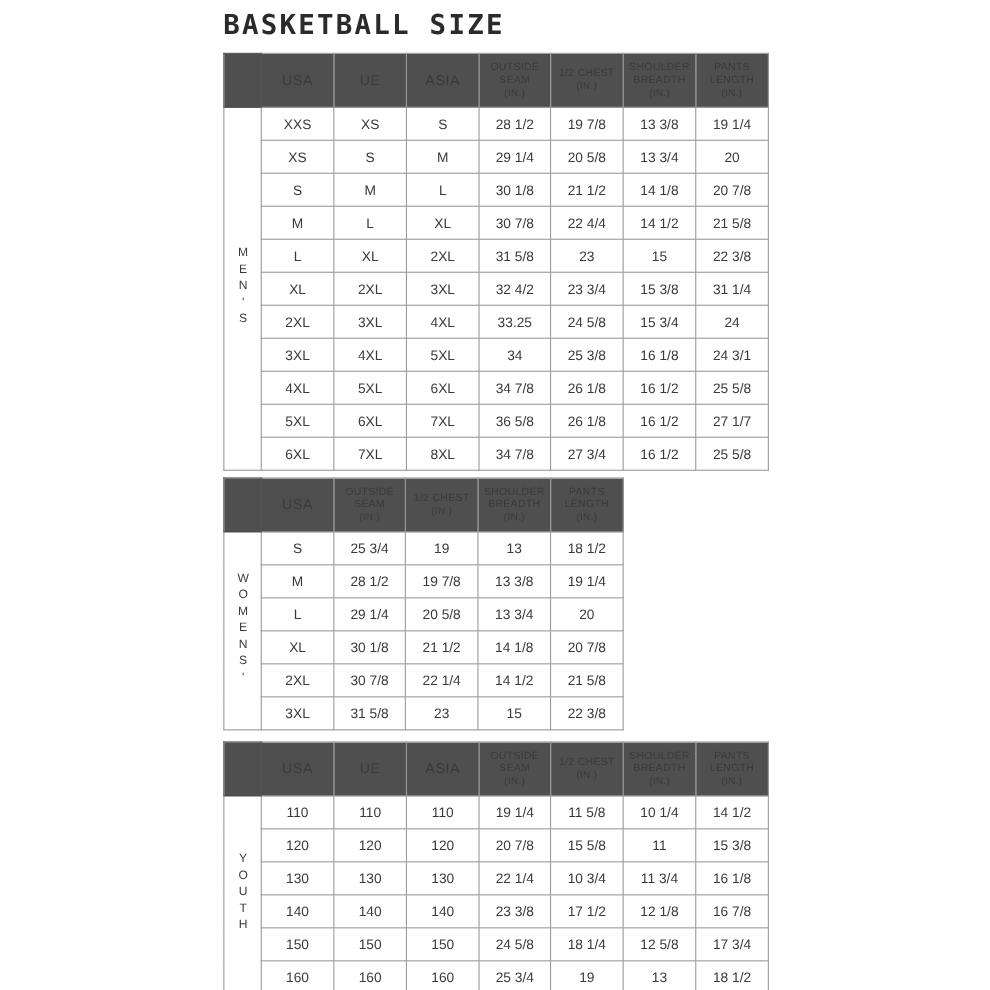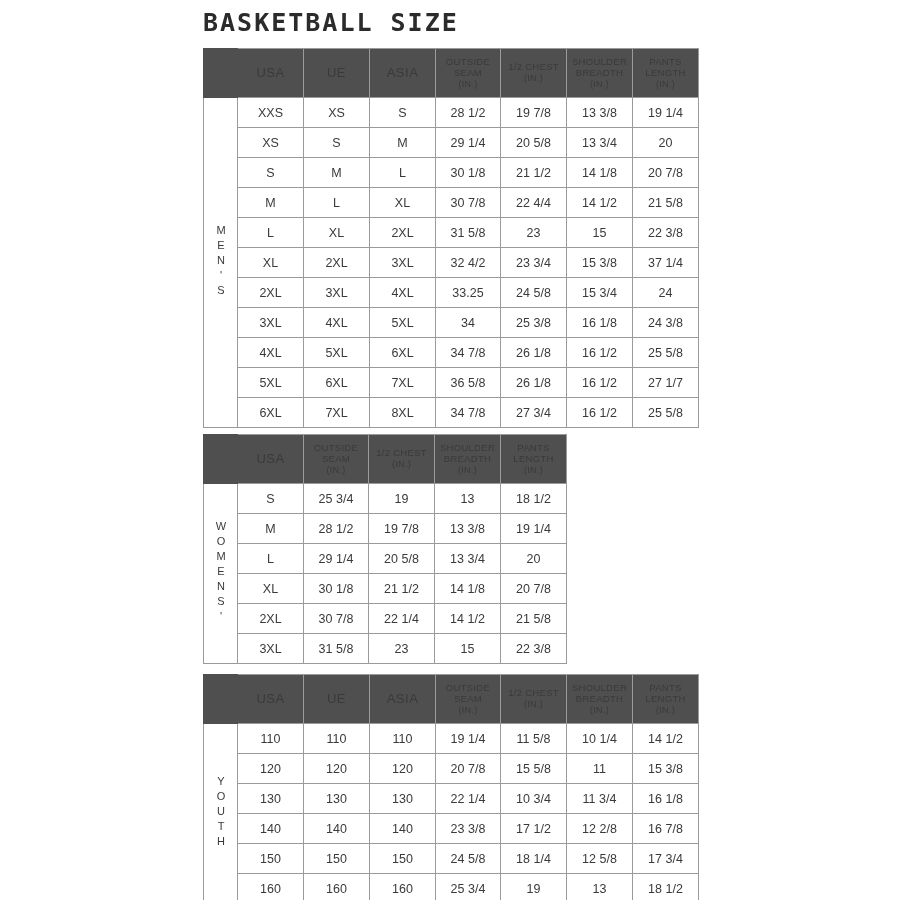--- a/index.html
+++ b/index.html
@@ -235,39 +235,39 @@
           <td>15</td>
           <td>22 3/8</td>
         </tr>
         <tr>
           <td>XL</td>
           <td>2XL</td>
           <td>3XL</td>
           <td>32 4/2</td>
           <td>23 3/4</td>
           <td>15 3/8</td>
-          <td>37 1/4</td>
+          <td>31 1/4</td>
         </tr>
         <tr>
           <td>2XL</td>
           <td>3XL</td>
           <td>4XL</td>
           <td>33.25</td>
           <td>24 5/8</td>
           <td>15 3/4</td>
           <td>24</td>
         </tr>
         <tr>
           <td>3XL</td>
           <td>4XL</td>
           <td>5XL</td>
           <td>34</td>
           <td>25 3/8</td>
           <td>16 1/8</td>
-          <td>24 3/8</td>
+          <td>24 3/1</td>
         </tr>
         <tr>
           <td>4XL</td>
           <td>5XL</td>
           <td>6XL</td>
           <td>34 7/8</td>
           <td>26 1/8</td>
           <td>16 1/2</td>
           <td>25 5/8</td>
         </tr>
@@ -449,21 +449,21 @@
           <td>10 3/4</td>
           <td>11 3/4</td>
           <td>16 1/8</td>
         </tr>
         <tr>
           <td>140</td>
           <td>140</td>
           <td>140</td>
           <td>23 3/8</td>
           <td>17 1/2</td>
-          <td>12 2/8</td>
+          <td>12 1/8</td>
           <td>16 7/8</td>
         </tr>
         <tr>
           <td>150</td>
           <td>150</td>
           <td>150</td>
           <td>24 5/8</td>
           <td>18 1/4</td>
           <td>12 5/8</td>
           <td>17 3/4</td>

